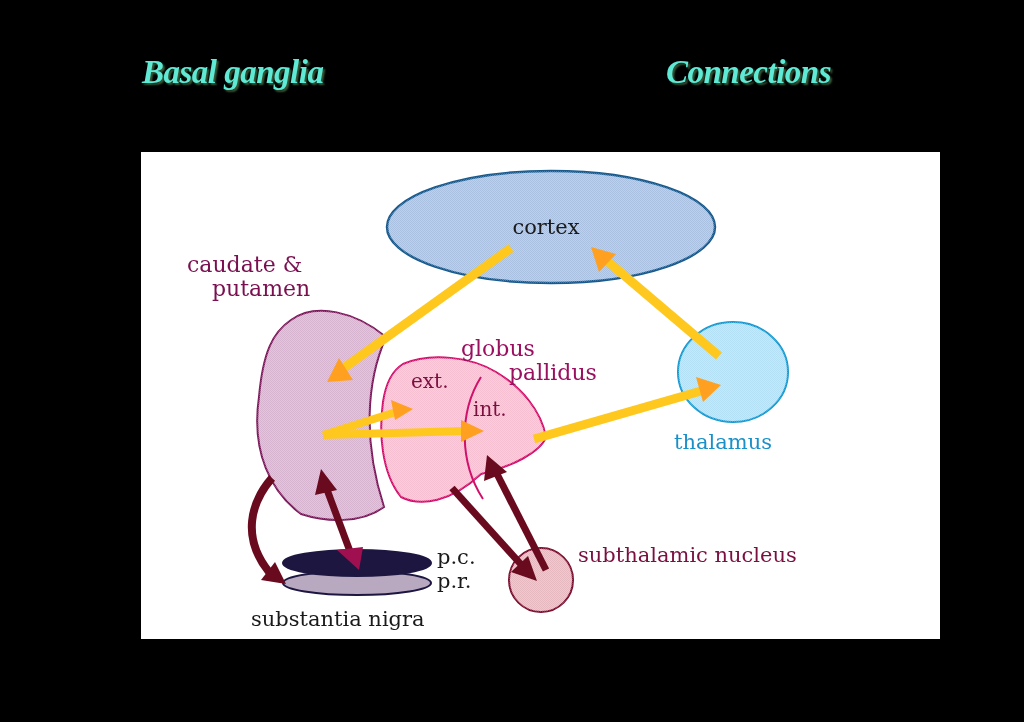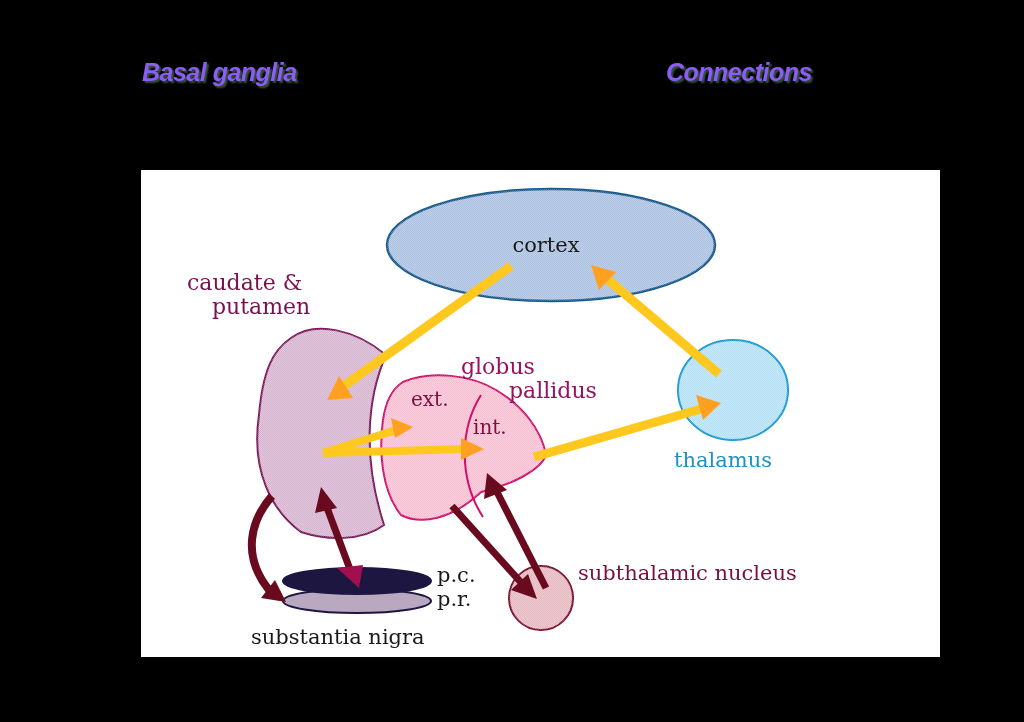--- a/index.html
+++ b/index.html
@@ -1,28 +1,28 @@
 <!DOCTYPE html>
 <html><head>
   <meta charset="utf-8">
   <style>
     html, body { margin: 0; padding: 0; background: #000; }
     body { width: 1024px; height: 722px; position: relative; overflow: hidden; }
     .slide-title {
       position: absolute; top: 52px;
-      font-family: Liberation Sans, sans-serif;
-      font-weight: bold; font-style: italic; font-size: 25px;
-      color: #8b5cf6; letter-spacing: -0.5px;
+      font-family: Liberation Serif, serif;
+      font-weight: bold; font-style: italic; font-size: 33px;
+      color: #5eead4; letter-spacing: -0.5px;
       text-shadow: 2px 2px 2px #3a5a3a;
       margin: 0; line-height: 40px;
     }
     #title-left { left: 142px; }
     #title-right { left: 666px; }
     #diagram-panel {
-      position: absolute; left: 141px; top: 170px; width: 799px; height: 487px;
+      position: absolute; left: 141px; top: 152px; width: 799px; height: 487px;
       background: #ffffff;
     }
     #diagram-panel svg { position: absolute; left: 0; top: 0; }
     .lbl { font-family: "DejaVu Serif", "Liberation Serif", serif; }
   </style>
 </head>
 <body>
 
 <h1 class="slide-title" id="title-left">Basal ganglia</h1>
 <h1 class="slide-title" id="title-right">Connections</h1>

